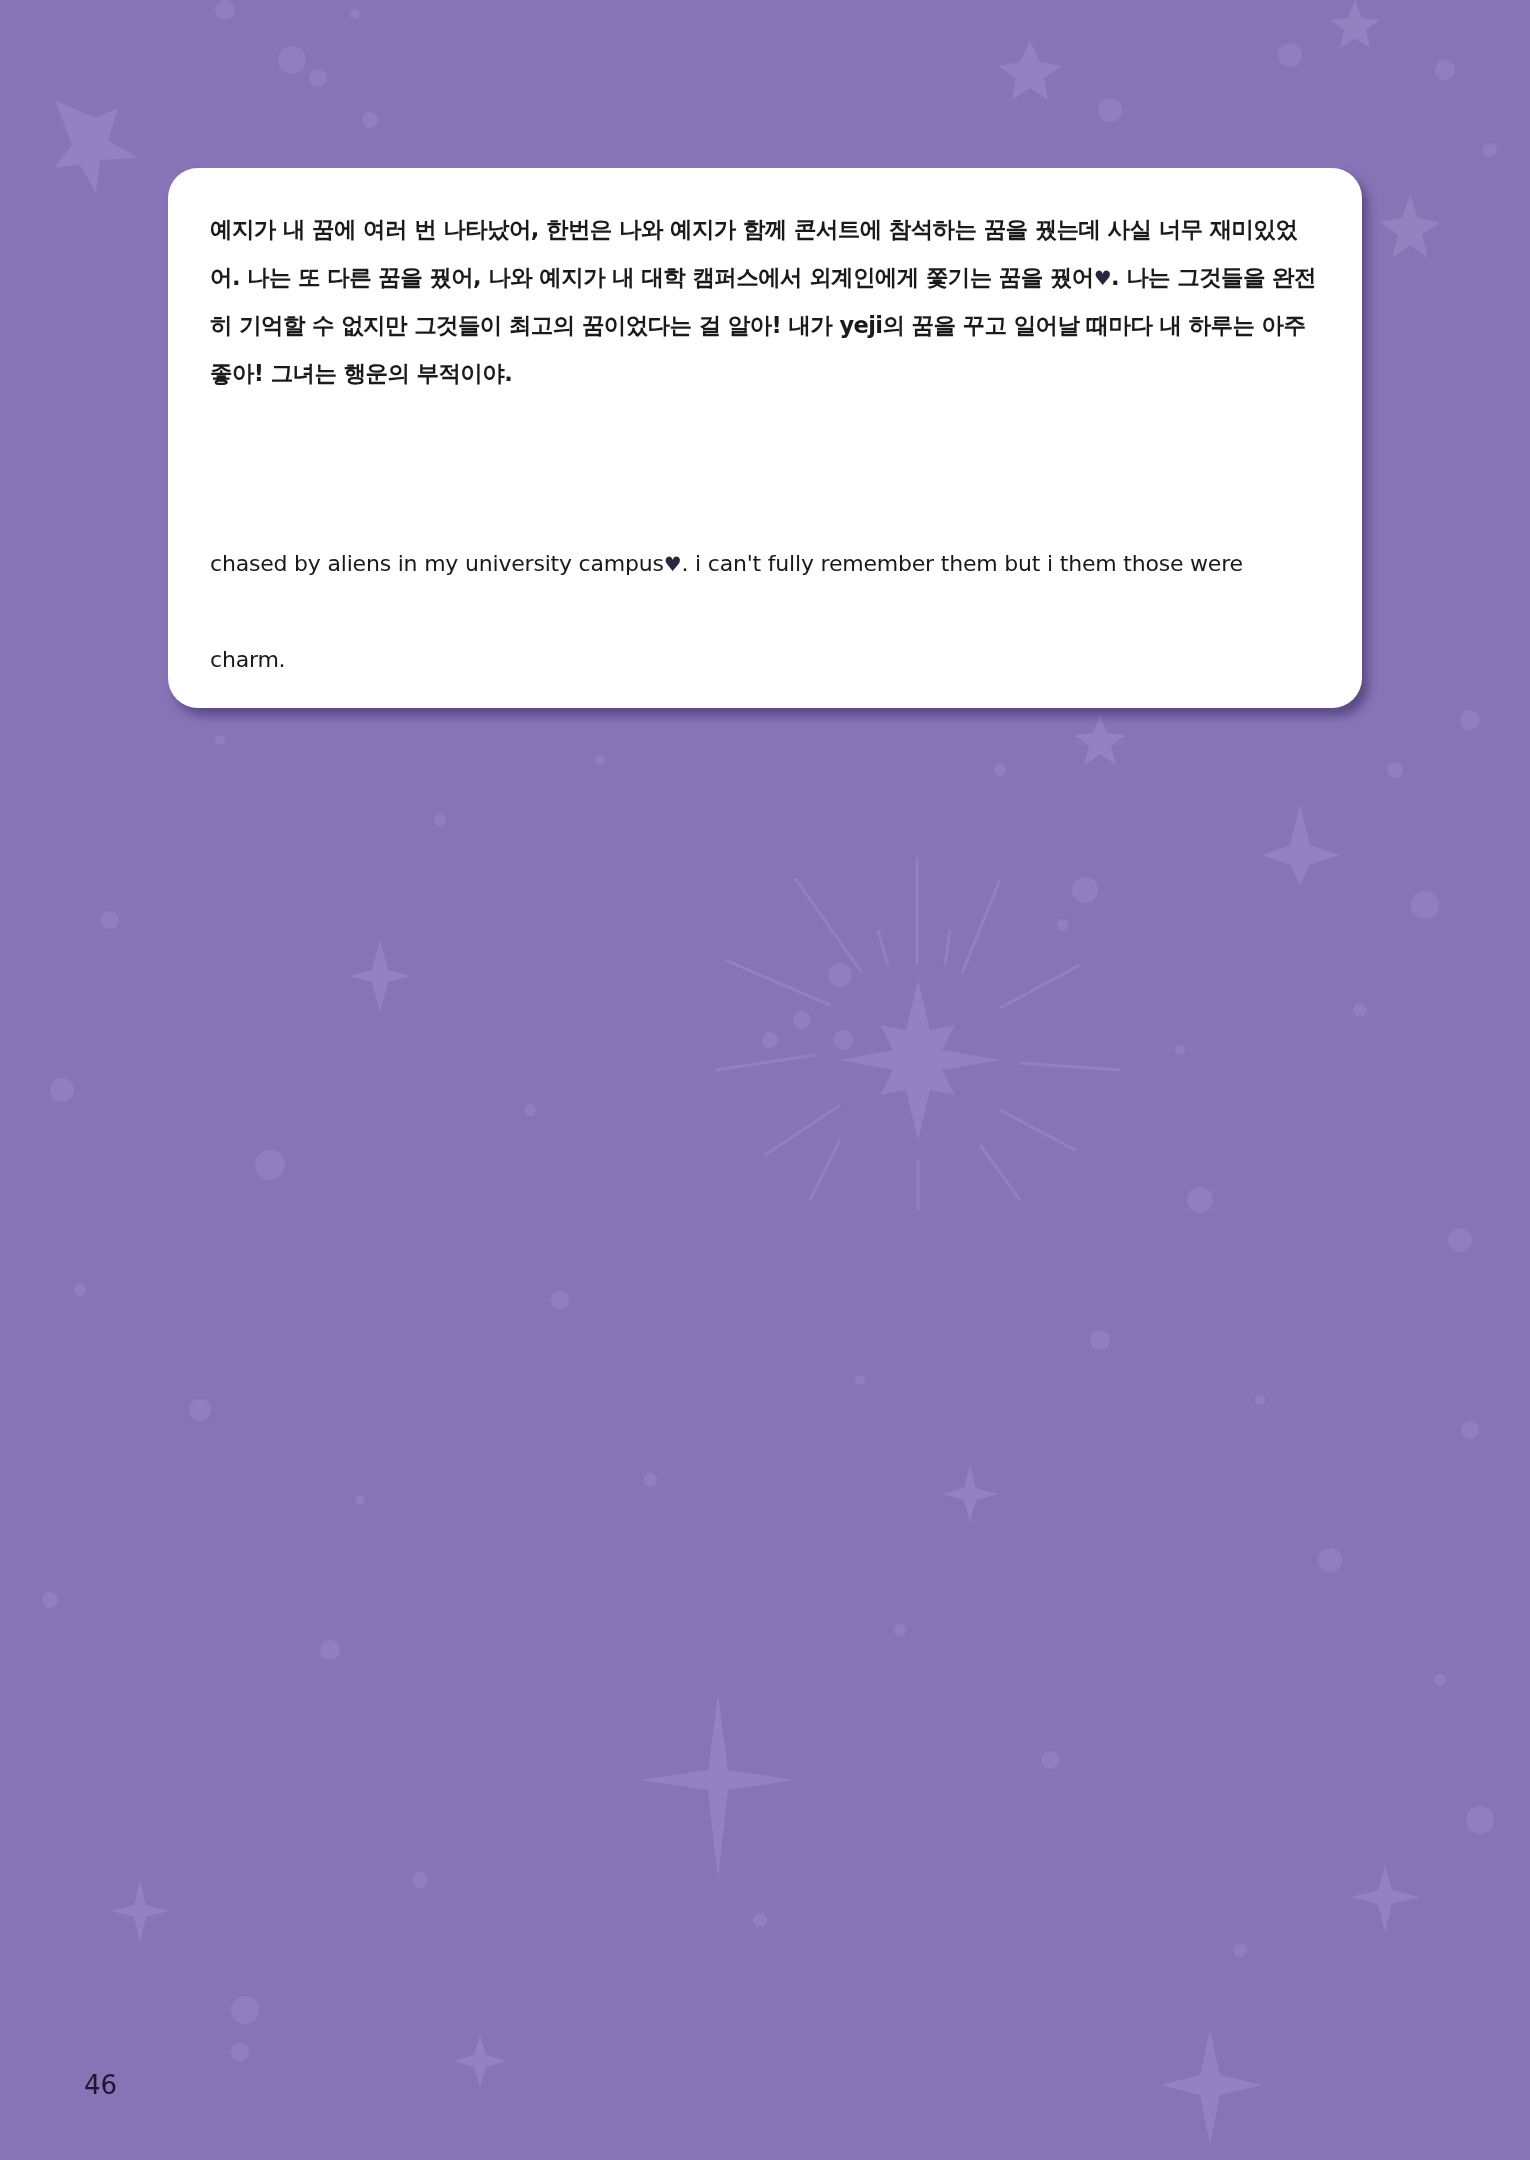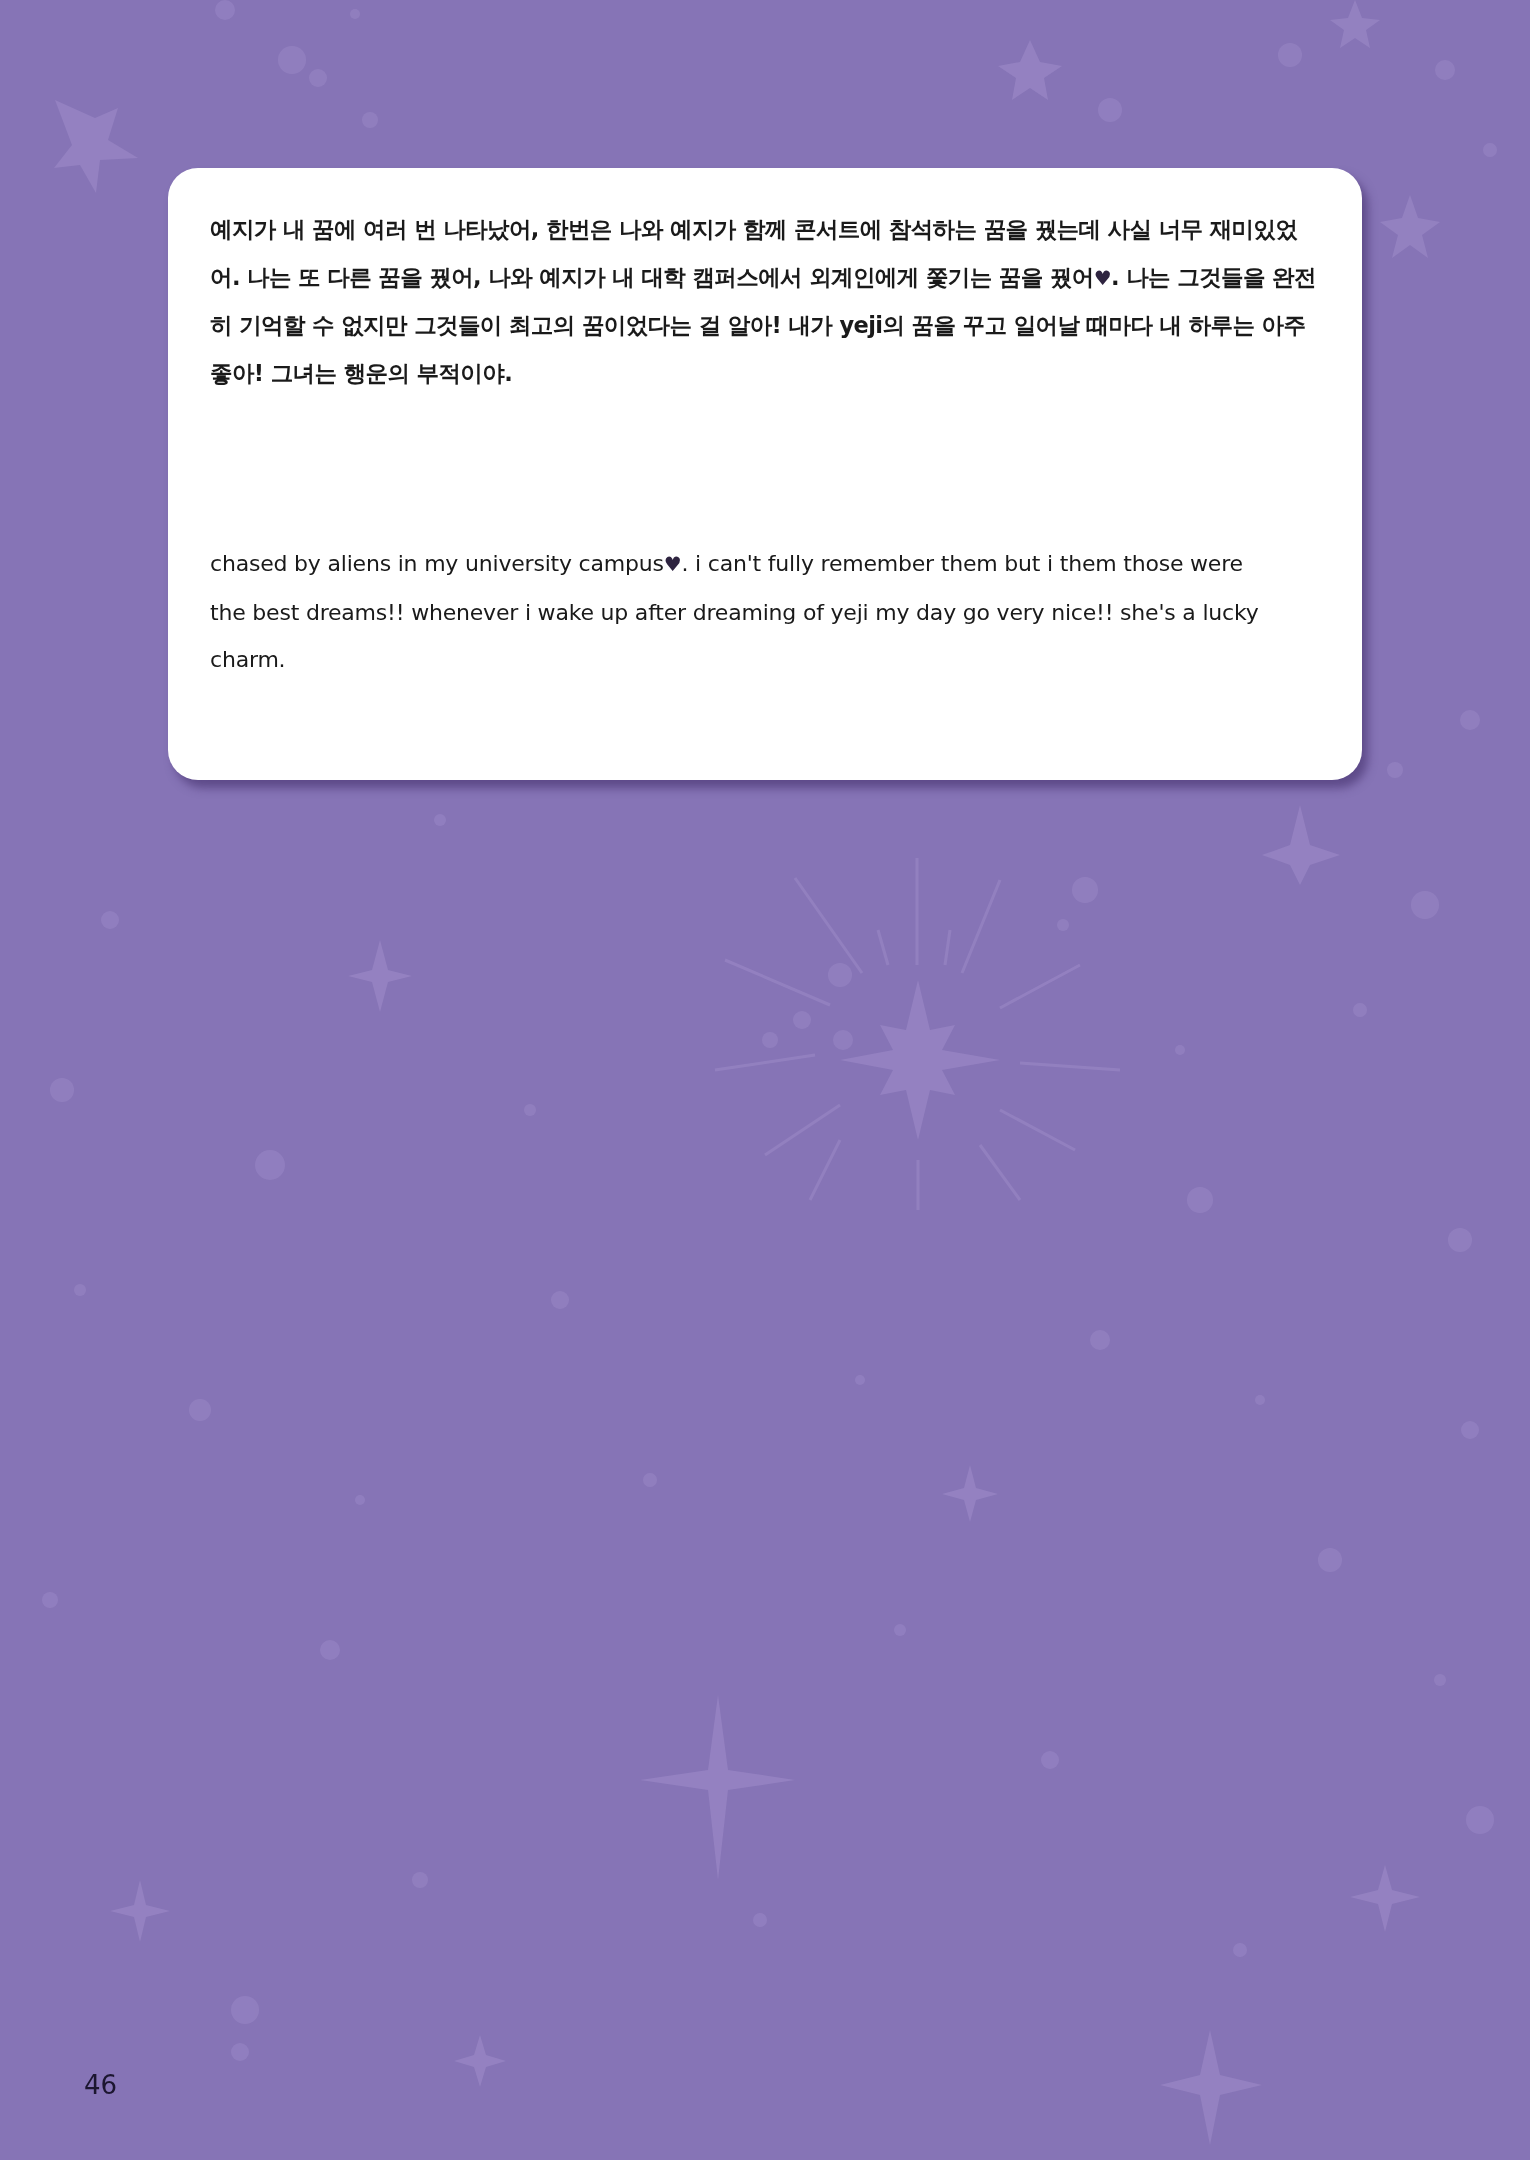--- a/index.html
+++ b/index.html
@@ -6,21 +6,21 @@
   body {
     width: 1530px; height: 2160px;
     background: #8674b6;
     position: relative; overflow: hidden;
     font-family: "DejaVu Sans", sans-serif;
   }
   .bg-deco { position: absolute; left: 0; top: 0; width: 1530px; height: 2160px; }
   .card {
     position: absolute;
     left: 168px; top: 168px;
-    width: 1194px; height: 612px;
+    width: 1194px; height: 540px;
     background: #ffffff;
     border-radius: 30px;
     box-shadow: 6px 8px 10px rgba(60, 40, 100, 0.55);
     box-sizing: border-box;
     padding: 38px 40px 0 42px;
   }
   .para {
     margin: 0;
     color: #1a1a1a;
     font-size: 22.5px;
@@ -138,18 +138,18 @@
   <p class="para ko">
     <span>예지가 내 꿈에 여러 번 나타났어, 한번은 나와 예지가 함께 콘서트에 참석하는 꿈을 꿨는데 사실 너무 재미있었</span><br>
     <span>어. 나는 또 다른 꿈을 꿨어, 나와 예지가 내 대학 캠퍼스에서 외계인에게 쫓기는 꿈을 꿨어</span><span class="heart">♥</span><span>. 나는 그것들을 완전</span><br>
     <span>히 기억할 수 없지만 그것들이 최고의 꿈이었다는 걸 알아! 내가 yeji의 꿈을 꾸고 일어날 때마다 내 하루는 아주</span><br>
     <span>좋아! 그녀는 행운의 부적이야.</span>
   </p>
   <p class="para en">
     <br>
     <br>
     <span>chased by aliens in my university campus</span><span class="heart">♥</span><span>. i can't fully remember them but i them those were</span><br>
-    <span>the best dreams!! whenever i wake up after dreaming of yeji my day go very nice!! she's a lucky</span><br>
+    <br>
     <span>charm.</span>
   </p>
 </div>
 
 <div class="page-number">46</div>
 
 </body></html>

